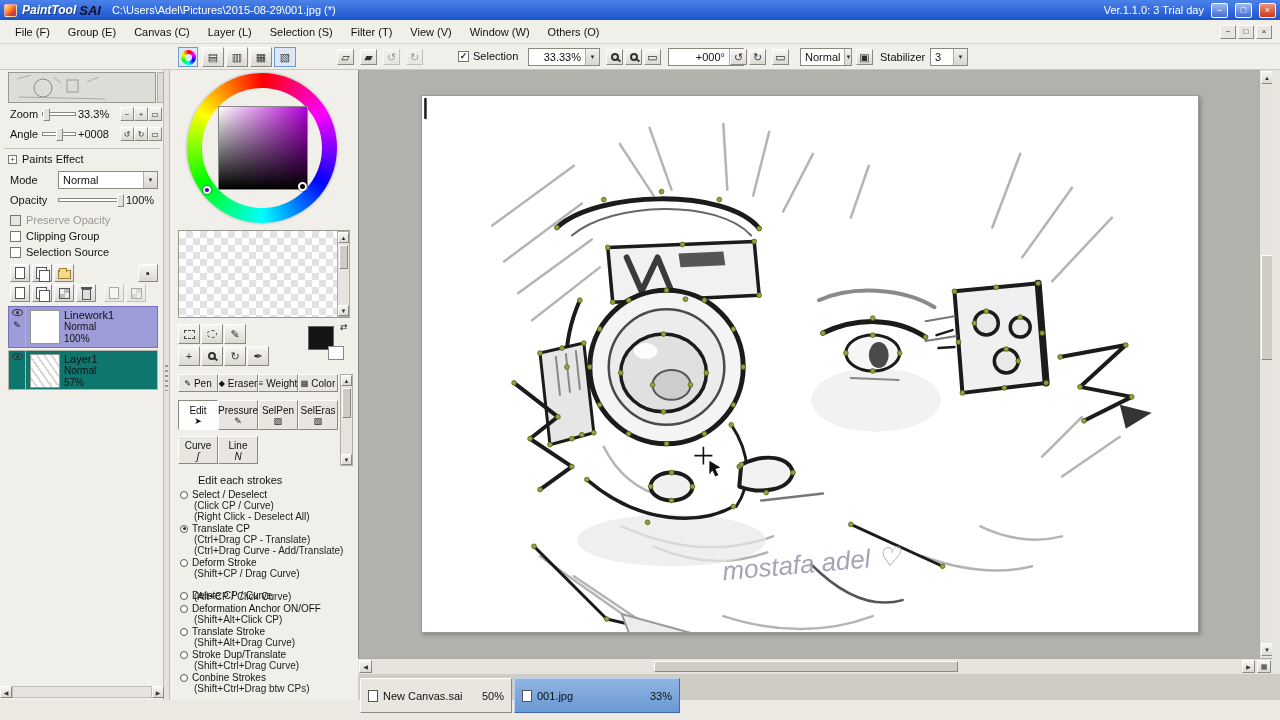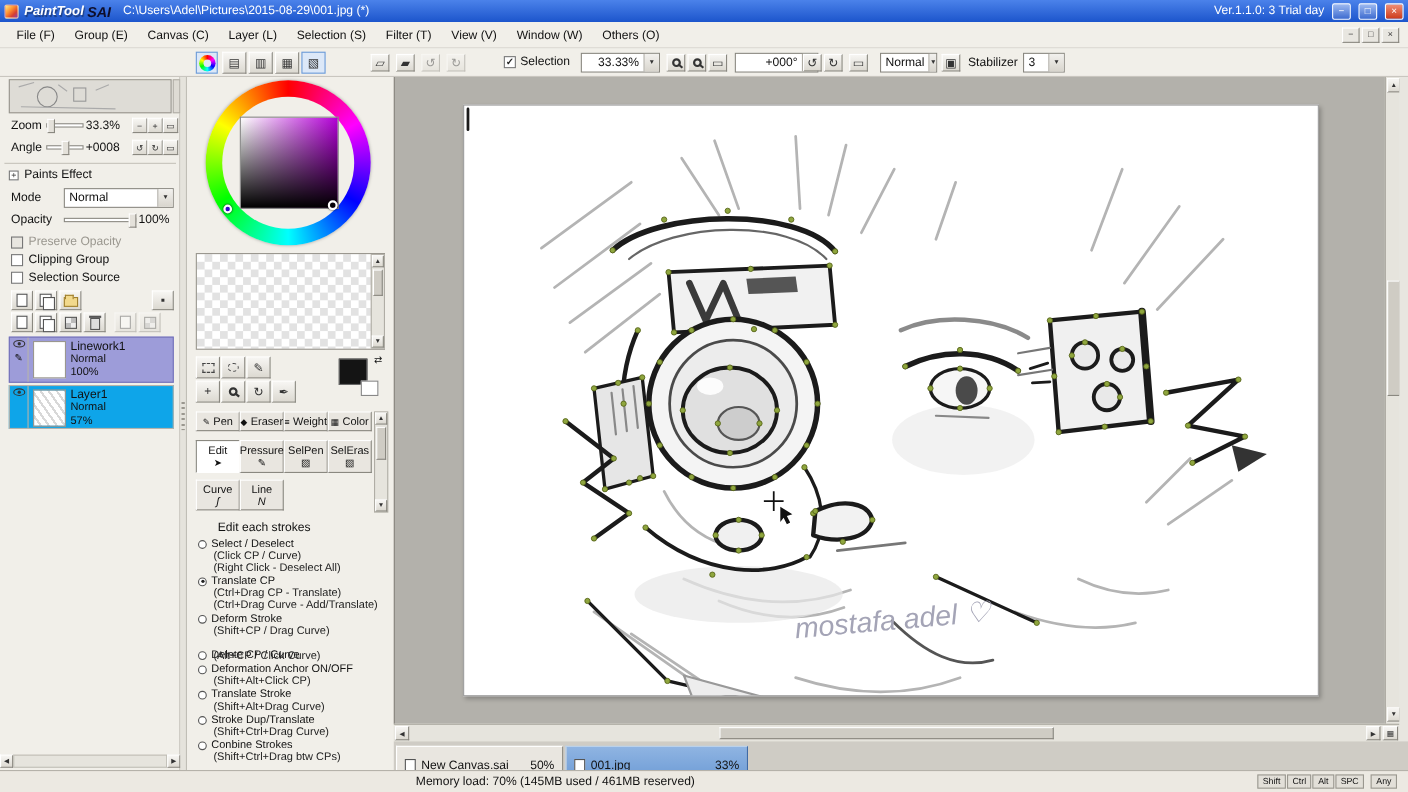--- a/index.html
+++ b/index.html
@@ -40,21 +40,21 @@
 .nav-sb{position:absolute;left:157px;top:2px;width:7px;height:31px;background:#dedbd4;border:1px solid #b0ada5}
 .srow-label{position:absolute;width:34px}
 .slider{position:absolute;height:4px;background:#fff;border:1px solid #8a8880}
 .sthumb{position:absolute;top:-5px;width:7px;height:13px;border:1px solid;border-color:#fff #8a8880 #8a8880 #fff;background:#e4e1da}
 .sval{position:absolute;}
 .mbtn{width:14px;height:14px;font-size:8px}
 .hr{position:absolute;left:4px;width:156px;border-top:1px solid #c6c3bb}
 .plusbox{width:9px;height:9px;border:1px solid #777;background:#fff;display:inline-flex;align-items:center;justify-content:center;font-size:8px;line-height:7px;color:#333}
 .gray{color:#9a978f}
 
-.lrow{position:absolute;left:8px;width:150px;border:1px solid #b6b3ab;background:#0ea5e9;display:flex}
+.lrow{position:absolute;left:8px;width:150px;border:1px solid #b6b3ab;background:#0f766e;display:flex}
 .lrow.selected{background:#9d9cd9;border-color:#7472b8}
 .lcol{width:17px;border-right:1px solid #b6b3ab;display:flex;flex-direction:column;align-items:center;padding-top:2px;gap:4px}
 .ic-eye{width:11px;height:7px;border:1px solid #333;border-radius:50%;position:relative}
 .ic-eye::after{content:"";position:absolute;left:3px;top:1px;width:3px;height:3px;border-radius:50%;background:#333}
 .lthumb{width:30px;height:34px;background:#fff;border:1px solid #9a978f;margin:3px 4px}
 .lthumb.scrib{background:repeating-linear-gradient(55deg,#fff 0 4px,#d8d8d8 4px 6px)}
 .lmeta{padding-top:2px;font-size:10px;line-height:12px}
 .lname{font-size:11px}
 
 .ic-page{width:10px;height:12px;background:#fff;border:1px solid #555}
@@ -624,24 +624,14 @@
       <span>New Canvas.sai</span>
       <span style="margin-left:auto">50%</span>
     </div>
     <div class="dtab active" style="left:156px;width:166px">
       <span class="ic-page"></span>
       <span>001.jpg</span>
       <span style="margin-left:auto">33%</span>
     </div>
   </div>
 
-  <div class="statusbar">
-    <span style="margin-left:378px">Memory load: 70% (145MB used / 461MB reserved)</span>
-    <span style="margin-left:auto;display:flex;align-items:center;padding-right:10px">
-      <span class="kseg">Shift</span>
-      <span class="kseg">Ctrl</span>
-      <span class="kseg">Alt</span>
-      <span class="kseg">SPC</span>
-      <span class="kseg" style="margin-left:6px">Any</span>
-    </span>
-  </div>
 
 </div>
 
 </body></html>

